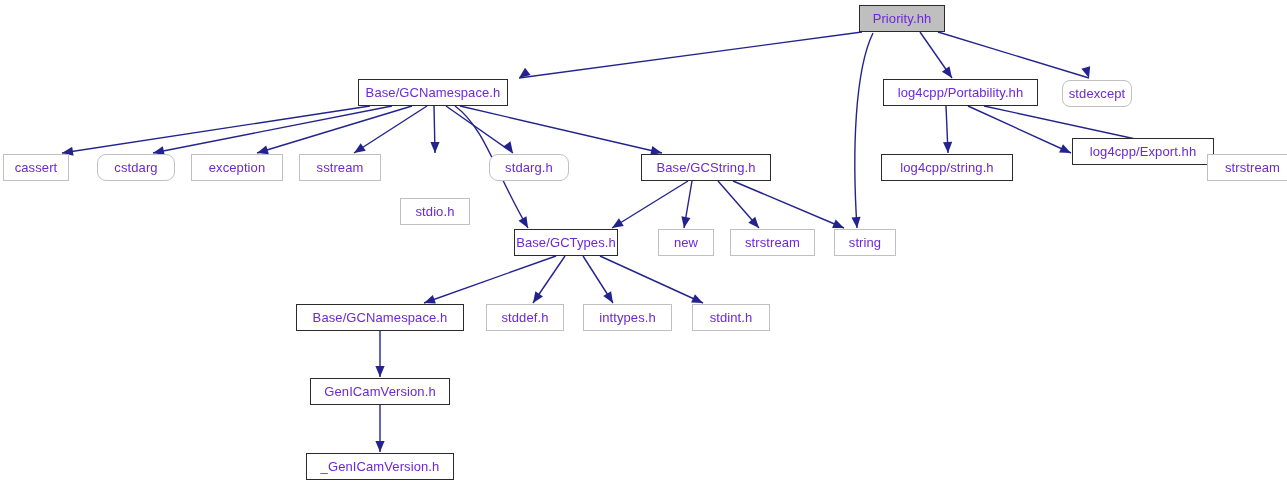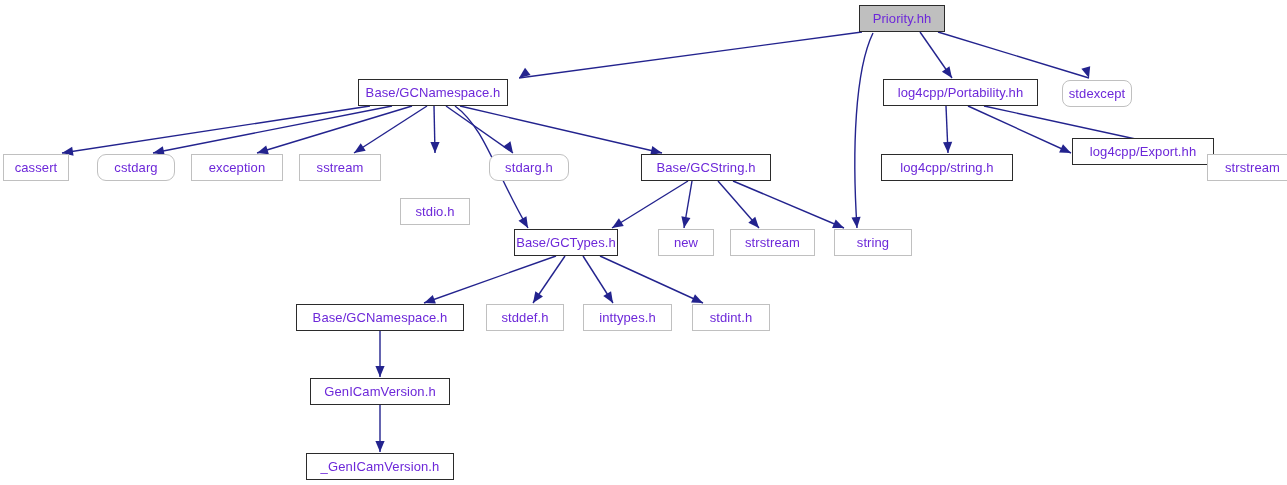--- a/index.html
+++ b/index.html
@@ -153,21 +153,21 @@
       </div>
       <div class="node bold" style="left: 514px; top: 229px; width: 104px;">
         <span class="node-label">Base/GCTypes.h</span>
       </div>
       <div class="node" style="left: 658px; top: 229px; width: 56px;">
         <span class="node-label">new</span>
       </div>
       <div class="node" style="left: 730px; top: 229px; width: 85px;">
         <span class="node-label">strstream</span>
       </div>
-      <div class="node" style="left: 834px; top: 229px; width: 78px;">
+      <div class="node" style="left: 834px; top: 229px; width: 62px;">
         <span class="node-label">string</span>
       </div>
       <div class="node bold" style="left: 296px; top: 304px; width: 168px;">
         <span class="node-label">Base/GCNamespace.h</span>
       </div>
       <div class="node" style="left: 486px; top: 304px; width: 78px;">
         <span class="node-label">stddef.h</span>
       </div>
       <div class="node" style="left: 583px; top: 304px; width: 89px;">
         <span class="node-label">inttypes.h</span>

